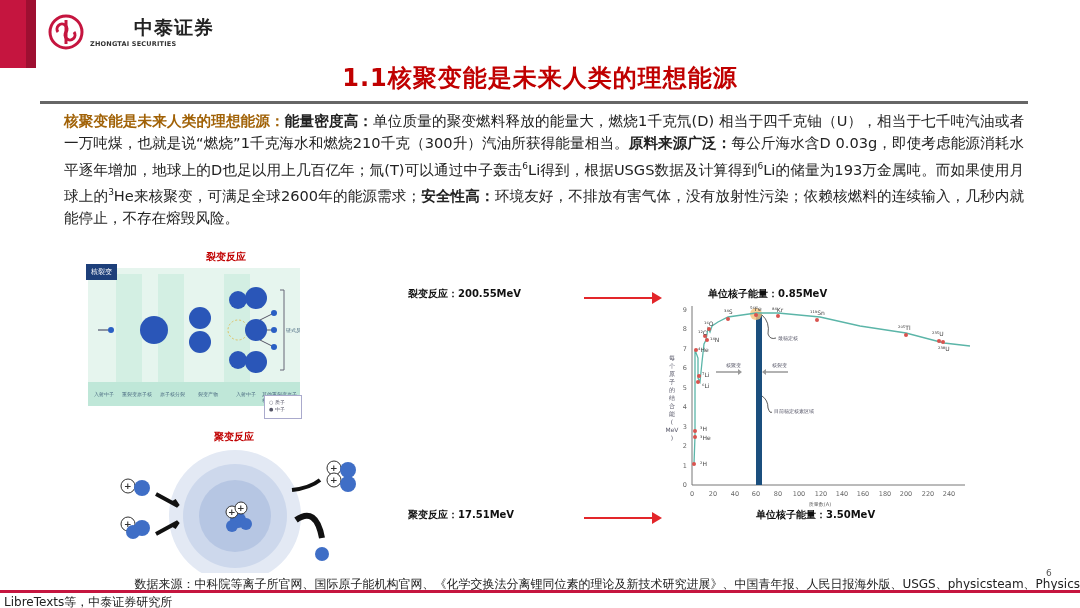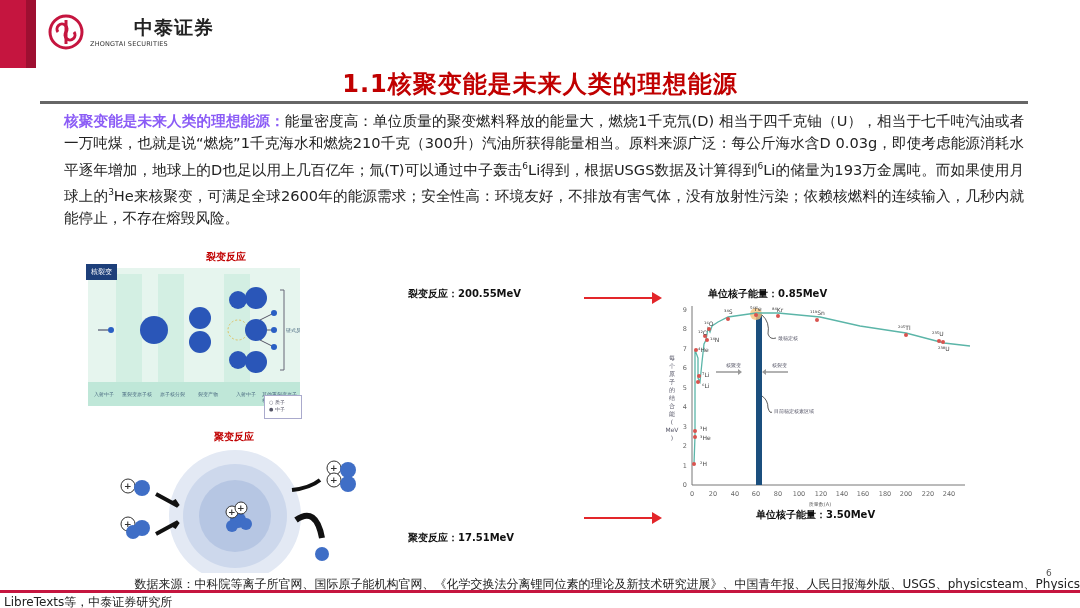--- a/index.html
+++ b/index.html
@@ -3,26 +3,26 @@
 <meta charset="utf-8">
 <style>
   html,body{margin:0;padding:0;}
   body{width:1080px;height:608px;position:relative;overflow:hidden;background:#fff;font-family:"DejaVu Sans","Liberation Sans",sans-serif;color:#111;}
   .sidebar{position:absolute;left:0;top:0;width:36px;height:68px;background:#c5153f;}
   .sidebar .dark{position:absolute;right:0;top:0;width:10px;height:68px;background:#9e0f31;}
   .logo{position:absolute;left:48px;top:14px;display:flex;align-items:center;}
   .logo svg{width:36px;height:36px;}
   .logo .txt{margin-left:6px;display:flex;flex-direction:column;}
   .logo .cn{font-size:19px;font-weight:bold;color:#222;letter-spacing:1px;line-height:20px;padding-left:44px;}
-  .logo .en{font-size:6.5px;font-weight:normal;color:#333;letter-spacing:0.2px;margin-top:3px;}
-  .title{position:absolute;left:0;width:1080px;top:68px;text-align:center;font-size:24px;font-weight:bold;color:#c00000;letter-spacing:1px;}
+  .logo .en{font-size:6.5px;font-weight:bold;color:#333;letter-spacing:0.2px;margin-top:3px;}
+  .title{position:absolute;left:0;width:1080px;top:62px;text-align:center;font-size:24px;font-weight:bold;color:#c00000;letter-spacing:1px;}
   .title-rule{position:absolute;left:40px;top:101px;width:988px;height:3px;background:#666;}
   .para{position:absolute;left:64px;top:110px;width:960px;font-size:14.6px;line-height:22.3px;color:#222;text-align:justify;}
-  .para .red{color:#8b5cf6;font-weight:bold;}
-  .para .b{font-weight:normal;}
+  .para .red{color:#a16207;font-weight:bold;}
+  .para .b{font-weight:bold;}
   .para sup{font-size:9px;}
   .cap{position:absolute;font-size:10px;font-weight:bold;color:#c00000;}
   .fission{position:absolute;left:88px;top:268px;width:212px;height:138px;background:#e6f5ee;}
   .fission .col{position:absolute;top:6px;height:108px;}
   .fission .band{position:absolute;left:0;top:114px;width:212px;height:24px;background:#bfe7d8;}
   .fission .tag{position:absolute;left:-2px;top:-4px;background:#1d3f7a;color:#fff;font-size:7px;padding:3px 5px;}
   .fission .lbl{position:absolute;top:123px;font-size:5px;color:#4a6a80;}
   .legend-box{position:absolute;left:264px;top:395px;width:36px;height:22px;background:#fff;border:1px solid #aac;font-size:5px;color:#556;}
   .fusion{position:absolute;left:110px;top:448px;width:260px;height:125px;}
   .reaction{position:absolute;font-size:10px;font-weight:bold;color:#111;}
@@ -150,21 +150,21 @@
       <text x="127" y="63">+</text>
     </g>
   <path d="M46 46 L68 58 L64 52 M46 86 L68 74 L64 80" stroke="#111" stroke-width="4" fill="none"></path>
   <path d="M182 42 Q200 40 210 32" stroke="#111" stroke-width="4" fill="none"></path>
   <path d="M186 72 Q206 58 212 90" stroke="#111" stroke-width="6" fill="none"></path>
 </svg>
 
 <div class="reaction" style="left:408px;top:287px;">裂变反应：200.55MeV</div>
 <div class="arrow" style="left:584px;top:297px;width:76px;"></div>
 <div class="reaction" style="left:708px;top:287px;">单位核子能量：0.85MeV</div>
-<div class="reaction" style="left:408px;top:508px;margin-top:23px;">聚变反应：17.51MeV</div>
+<div class="reaction" style="left:408px;top:508px;">聚变反应：17.51MeV</div>
 <div class="arrow" style="left:584px;top:517px;width:76px;"></div>
 <div class="reaction" style="left:708px;top:508px;margin-left:48px;">单位核子能量：3.50MeV</div>
 
 <svg class="chart" viewBox="0 0 320 215">
   <g stroke="#777" stroke-width="1">
     <line x1="32" y1="6" x2="32" y2="185"></line>
     <line x1="32" y1="185" x2="305" y2="185"></line>
   </g>
   <g font-size="6.5" fill="#666" text-anchor="end">
     <text x="27" y="187">0</text>

